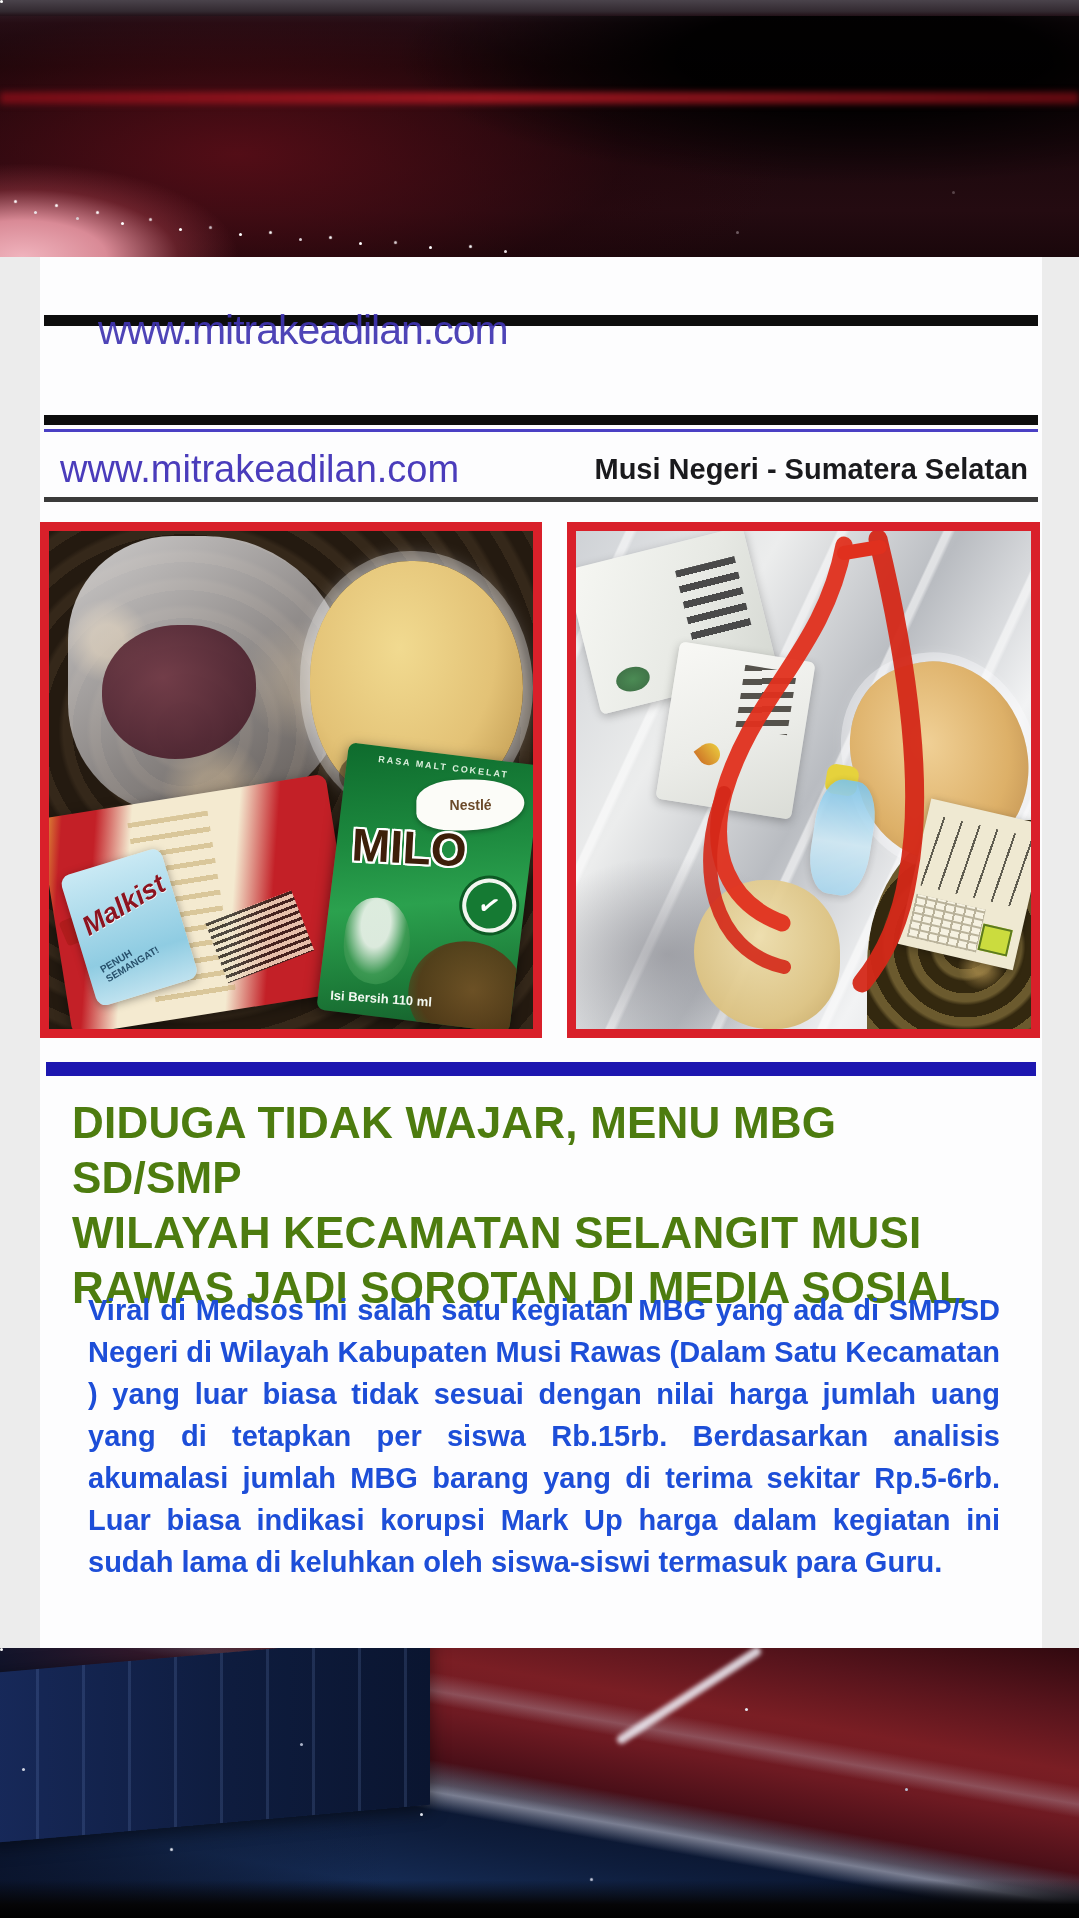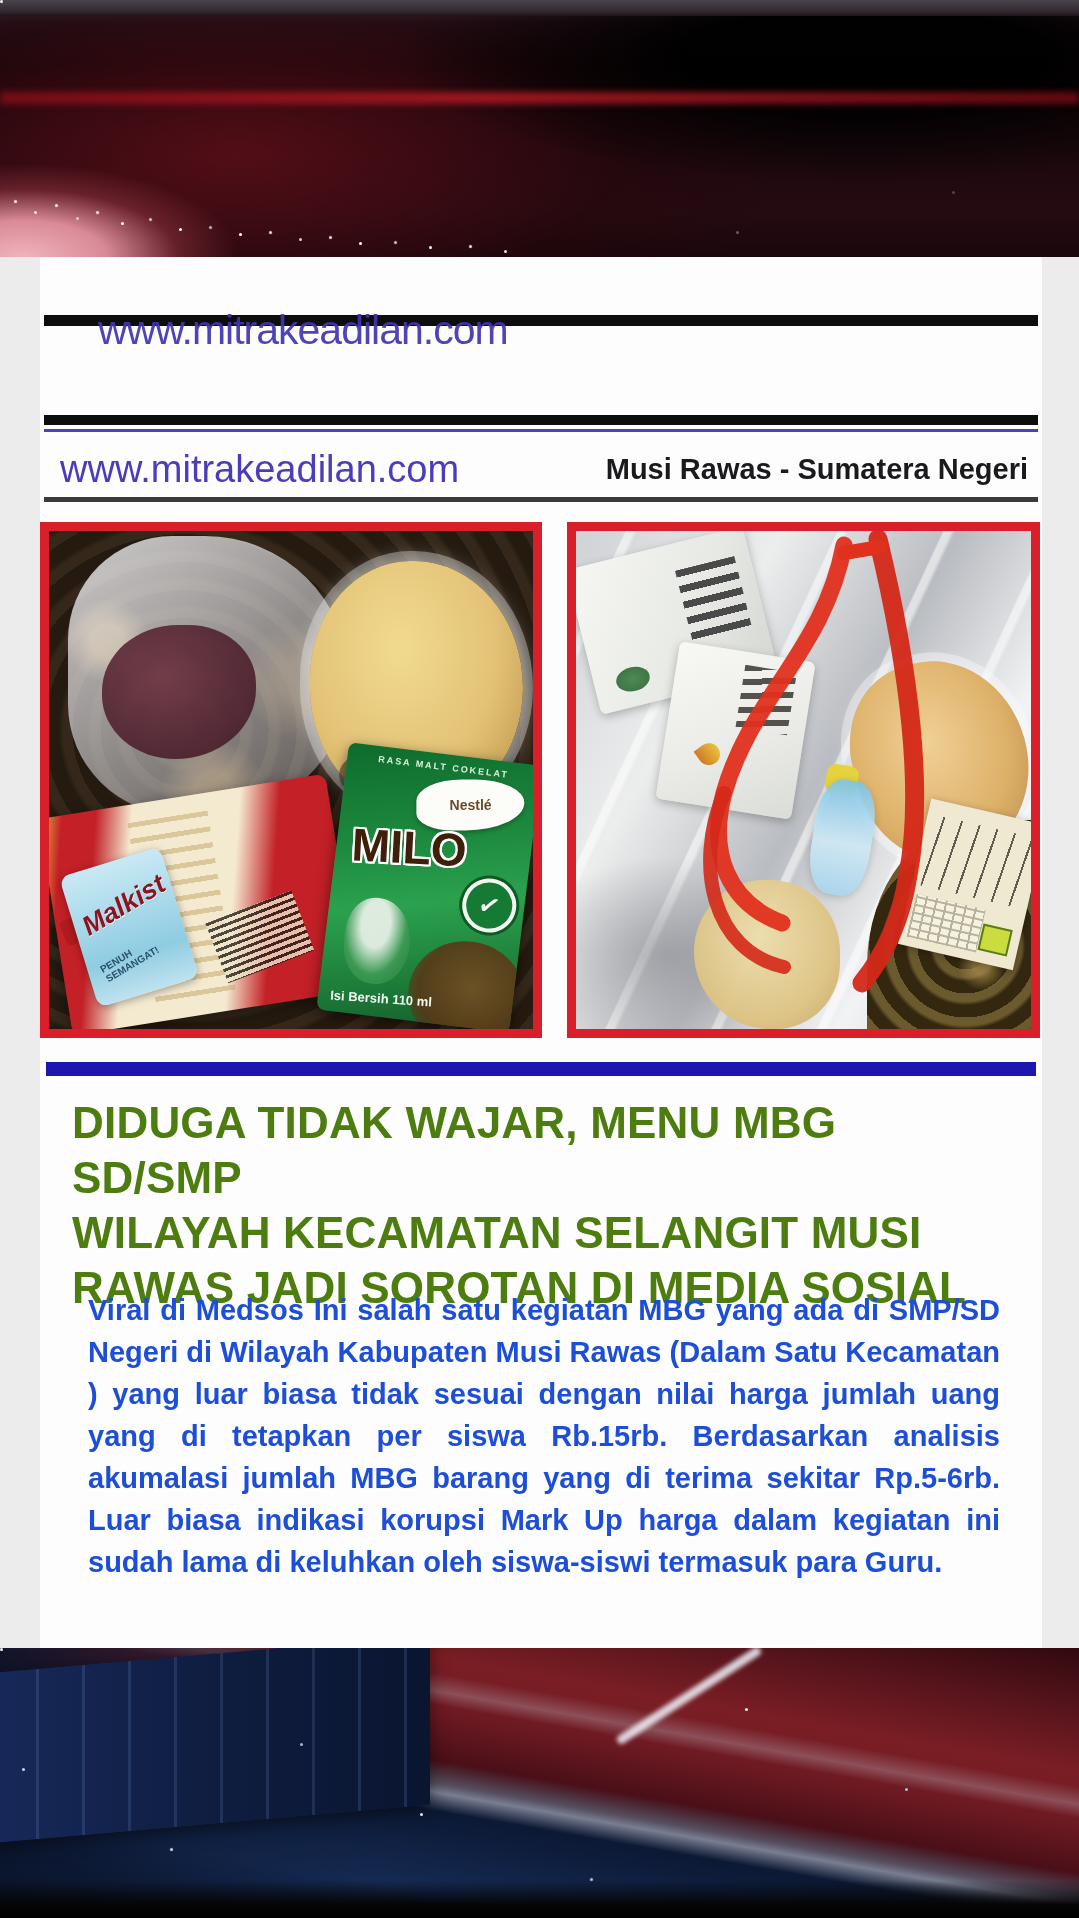--- a/index.html
+++ b/index.html
@@ -180,21 +180,21 @@
 
   <div class="content-band">
     <div class="card">
 
       <div class="rule rule-top"></div>
       <div class="overlay-url">www.mitrakeadilan.com</div>
       <div class="rule rule-mid"></div>
       <div class="rule rule-blue"></div>
       <div class="subrow">
         <span class="site-url">www.mitrakeadilan.com</span>
-        <span class="site-loc">Musi Rawas - Sumatera Negeri</span>
+        <span class="site-loc">Musi Negeri - Sumatera Selatan</span>
       </div>
       <div class="rule rule-bottom"></div>
 
       <div class="photos">
 
         <div class="photo photo-left">
           <div class="bagA">
             <div class="bagA-item"></div>
           </div>
           <div class="bread1"></div>

